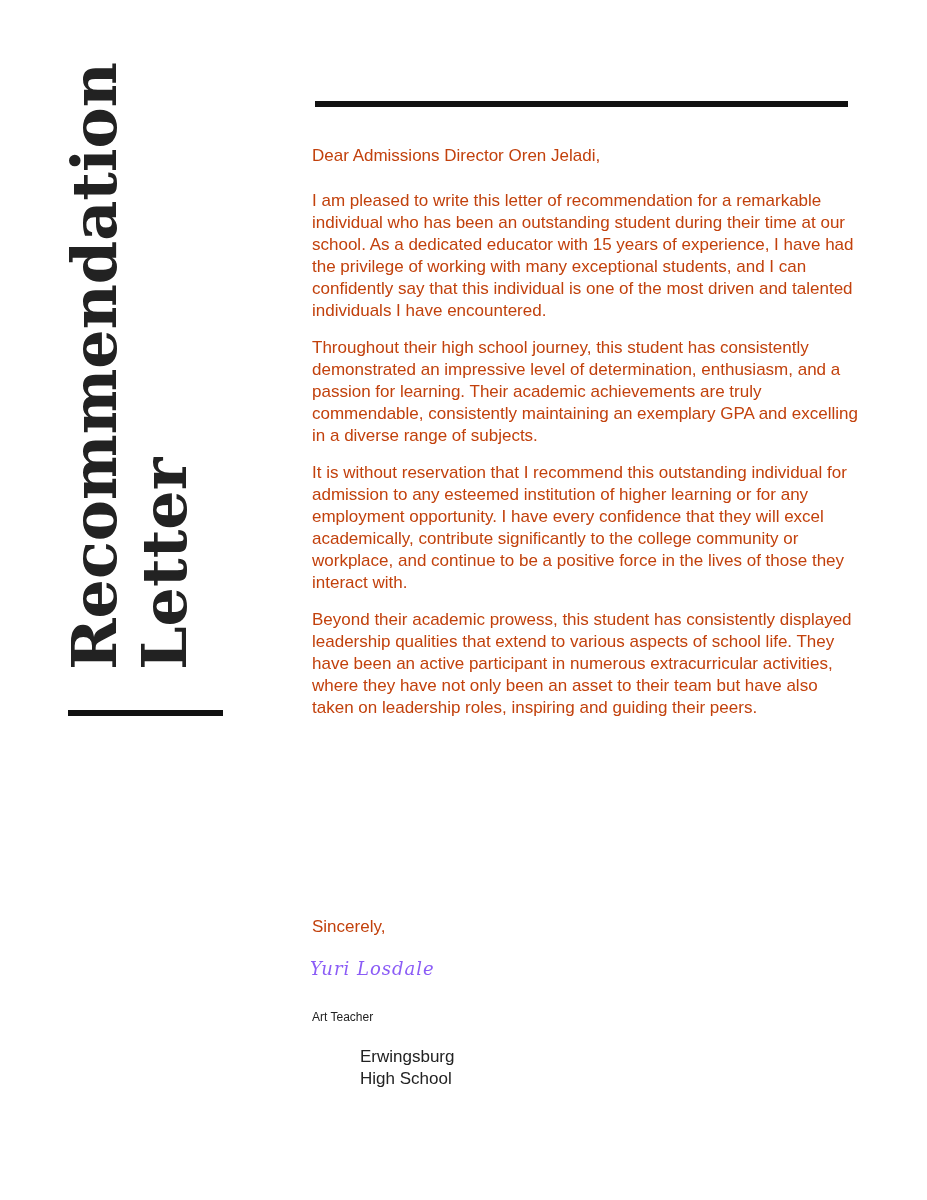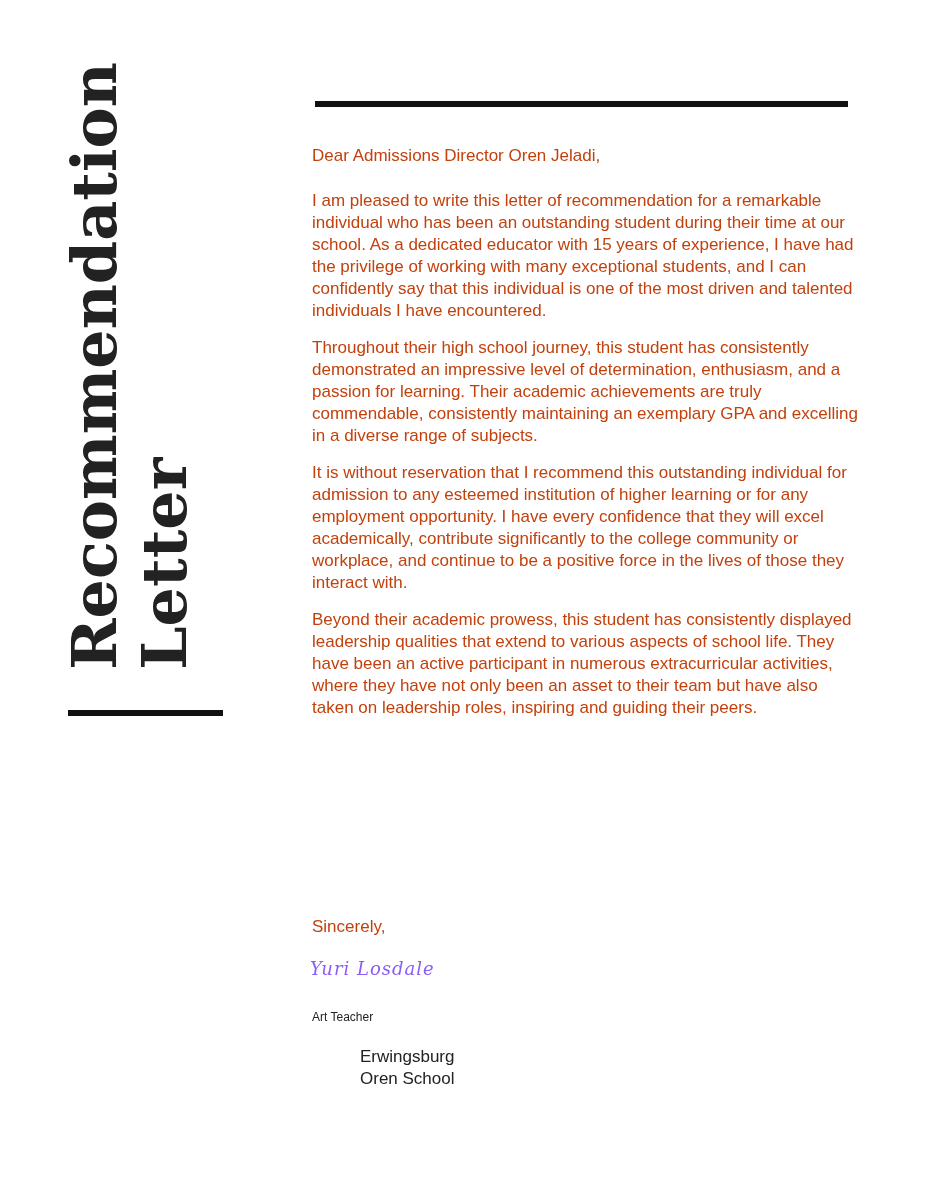--- a/index.html
+++ b/index.html
@@ -44,14 +44,14 @@
   <p>Throughout their high school journey, this student has consistently demonstrated an impressive level of determination, enthusiasm, and a passion for learning. Their academic achievements are truly commendable, consistently maintaining an exemplary GPA and excelling in a diverse range of subjects.</p>
   <p>It is without reservation that I recommend this outstanding individual for admission to any esteemed institution of higher learning or for any employment opportunity. I have every confidence that they will excel academically, contribute significantly to the college community or workplace, and continue to be a positive force in the lives of those they interact with.</p>
   <p>Beyond their academic prowess, this student has consistently displayed leadership qualities that extend to various aspects of school life. They have been an active participant in numerous extracurricular activities, where they have not only been an asset to their team but have also taken on leadership roles, inspiring and guiding their peers.</p>
 </div>
 
 <div class="closing">Sincerely,</div>
 <div class="signature">Yuri Losdale</div>
 <div class="role">Art Teacher</div>
 <div class="school">
   <div>Erwingsburg</div>
-  <div>Oren School</div>
+  <div>High School</div>
 </div>
 
 </body></html>

